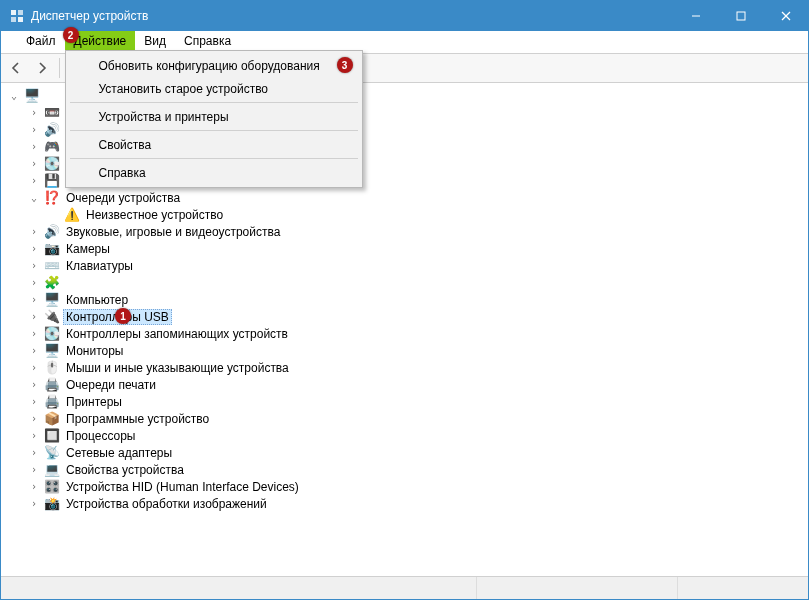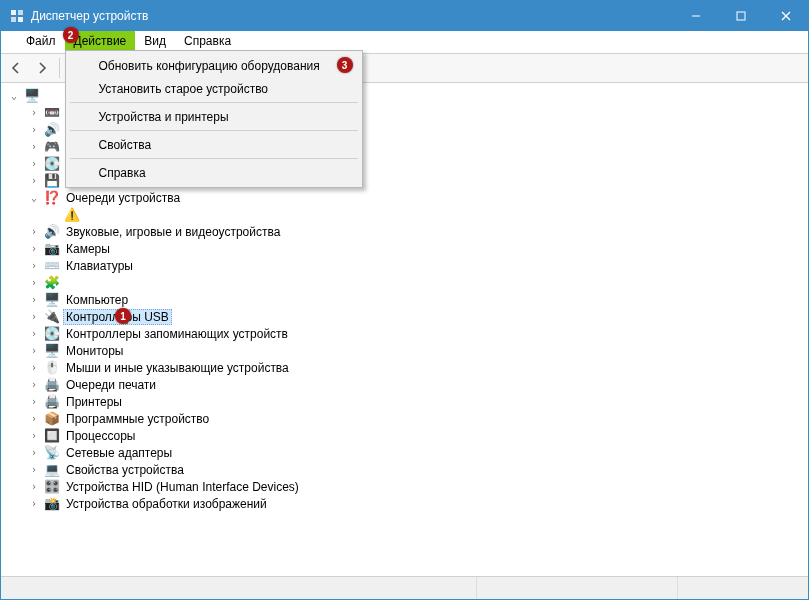--- a/index.html
+++ b/index.html
@@ -166,20 +166,21 @@
         <span class="indent"></span>
         <span class="expander">⌄</span>
         <span class="node-icon">⁉️</span>
         <span class="node-label">Очереди устройства</span>
       </div>
     <div class="tree-row">
         <span class="indent"></span>
         <span class="indent"></span>
         <span class="expander"></span>
         <span class="node-icon">⚠️</span>
+        <span class="node-label">Неизвестное устройство</span>
       </div>
 
     <div class="tree-row">
         <span class="indent"></span>
         <span class="expander">›</span>
         <span class="node-icon">🔊</span>
         <span class="node-label">Звуковые, игровые и видеоустройства</span>
       </div>
     <div class="tree-row">
         <span class="indent"></span>

